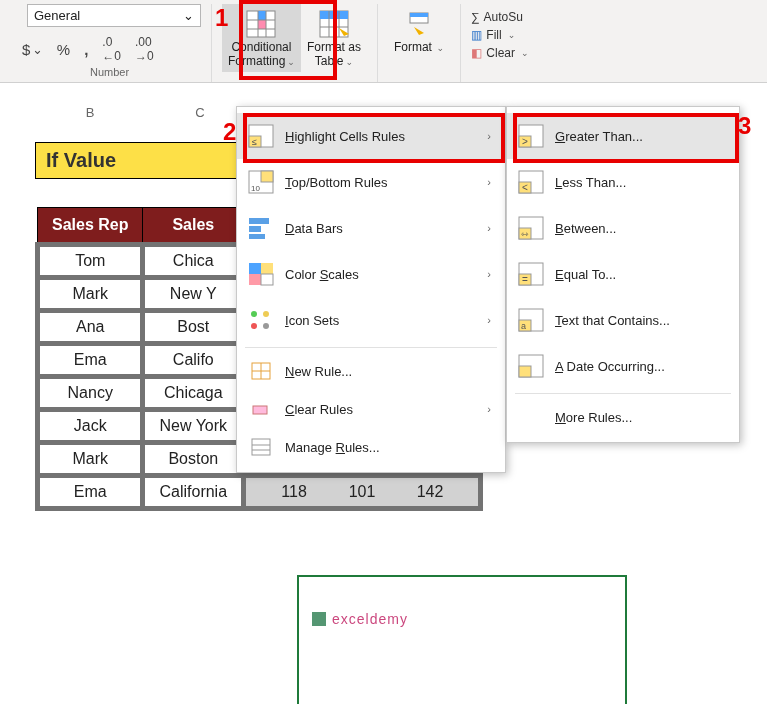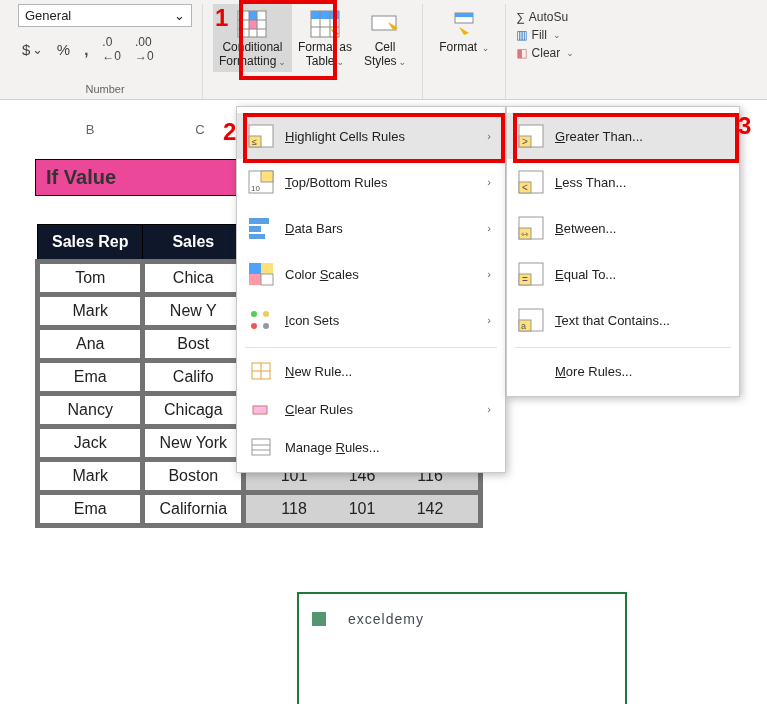--- a/index.html
+++ b/index.html
@@ -1,57 +1,57 @@
 <!DOCTYPE html>
 <html><head>
 <meta charset="utf-8">
 <style>
   body { margin:0; font-family: "Segoe UI", Arial, sans-serif; font-size:12px; background:#fff; color:#222; }
   .stage { position:relative; width:767px; height:704px; overflow:hidden; }
   .ribbon { background:#f3f2f1; border-bottom:1px solid #d0d0d0; padding:4px 8px 0 8px; display:flex; }
   .group { display:flex; flex-direction:column; align-items:center; border-right:1px solid #dcdcdc; padding:0 10px 4px 10px; }
   .group-body { display:flex; align-items:flex-start; }
-  .group-label { font-size:11px; color:#666; margin-top:18px; }
-  .numfmt-row1 { display:flex; align-items:center; }
+  .group-label { font-size:11px; color:#666; margin-top:1px; }
+  .numfmt-row1 { display:flex; align-items:center;margin-left:9px; }
   .combo { border:1px solid #b6b6b6; background:#fff; padding:3px 6px; width:160px; display:flex; justify-content:space-between; align-items:center; font-size:13px; }
   .numfmt-row2 { display:flex; gap:6px; margin-top:6px; font-size:15px; color:#444; align-items:center;}
   .numfmt-row2 span { padding:2px 4px; display:flex; align-items:center; gap:2px;}
   .bigbtn { display:flex; flex-direction:column; align-items:center; padding:4px 6px; cursor:default; text-align:center; font-size:12px; }
   .bigbtn .ico { width:32px; height:32px; display:flex; align-items:center; justify-content:center; }
   .drop-ind { font-size:9px; color:#666; margin-left:2px;}
   .mini { display:flex; align-items:center; gap:4px; font-size:12px; color:#333; padding:2px 0;}
   .editing { flex-direction:column; align-items:flex-start; }
 
   
   .sheet { position:relative; padding-top:20px;}
   .colhdr { display:flex; margin-left:0;}
   .colhdr div { width:110px; text-align:center; color:#666; font-size:13px; padding:2px 0;}
-  .titleband { background:#ec4899; border:1px solid #000; font-size:20px; font-weight:bold; color:#333; padding:6px 10px; margin:20px 0 0 35px; width:200px;}
+  .titleband { background:#fde047; border:1px solid #000; font-size:20px; font-weight:bold; color:#333; padding:6px 10px; margin:20px 0 0 35px; width:200px;}
   table.data { border-collapse:collapse; margin:28px 0 0 35px; font-size:16px; }
-  table.data th { background:#0f172a; color:#fff; font-weight:bold; border:1px solid #000; padding:8px 14px; }
+  table.data th { background:#7f1d1d; color:#fff; font-weight:bold; border:1px solid #000; padding:8px 14px; }
   table.data td { border:5px solid #737373; text-align:center; padding:5px 14px; }
   .num3 { display:flex; gap:0;}
   .num3 span { display:inline-block; width:68px; text-align:center; }
   .sel { background:#d2d2d2; }
   .selbox { position:absolute; border:2px solid #1f7a3a; pointer-events:none; }
 
   
   .menu { position:absolute; background:#fff; border:1px solid #c9c9c9; box-shadow:2px 2px 8px rgba(0,0,0,.25); padding:6px 0; font-size:13px;}
   .mitem { display:flex; align-items:center; gap:10px; padding:6px 14px 6px 10px; cursor:default; white-space:nowrap;}
   .mitem .mico { width:28px; height:26px; display:flex; align-items:center; justify-content:center;}
   .mitem .arrow { margin-left:auto; color:#666; font-size:11px;}
   .mitem.hover { background:#e5e5e5;}
   .sep { height:1px; background:#e1e1e1; margin:4px 8px;}
   .msection .mitem { padding-top:10px; padding-bottom:10px;}
   .u { text-decoration:underline; }
 
   
   .callout { position:absolute; border:4px solid #e80000; pointer-events:none; }
   .calltext { position:absolute; color:#e80000; font-size:24px; font-weight:600; pointer-events:none;}
-  .watermark { position:absolute; left:310px; top:610px; color:#0f172a; font-size:14px; letter-spacing:1px; display:flex; align-items:center; gap:20px; opacity:.8;}
+  .watermark { position:absolute; left:310px; top:610px; color:#be185d; font-size:14px; letter-spacing:1px; display:flex; align-items:center; gap:4px; opacity:.8;}
   svg { display:block; }
 </style>
 </head>
 <body>
 
 <div class="stage">
 
   <div class="ribbon">
     <div class="group">
       <div class="group-body" style="flex-direction:column; align-items:flex-start;">
@@ -98,30 +98,20 @@
                 <rect x="1" y="1" width="28" height="8" fill="#4da3ff"></rect>
                 <line x1="1" y1="17" x2="29" y2="17" stroke="#888"></line>
                 <line x1="10" y1="1" x2="10" y2="27" stroke="#888"></line>
                 <line x1="20" y1="1" x2="20" y2="27" stroke="#888"></line>
                 <path d="M20 18 l10 6 l-5 2 z" fill="#f2b200"></path>
               </svg>
           </span>
           <span>Format as</span>
           <span><span>Table</span><span class="drop-ind">⌄</span></span>
         </div>
-        <div class="bigbtn">
-          <span class="ico">
-            <svg width="30" height="28">
-                <rect x="2" y="6" width="24" height="14" fill="#fff" stroke="#888"></rect>
-                <path d="M18 12 l10 6 l-5 2 z" fill="#f2b200"></path>
-              </svg>
-          </span>
-          <span>Cell</span>
-          <span><span>Styles</span><span class="drop-ind">⌄</span></span>
-        </div>
       </div>
     </div>
 
     <div class="group">
       <div class="group-body">
         <div class="bigbtn">
           <span class="ico">
             <svg width="30" height="26">
                 <rect x="6" y="2" width="18" height="10" fill="#fff" stroke="#888"></rect>
                 <rect x="6" y="2" width="18" height="4" fill="#4da3ff"></rect>
@@ -363,20 +353,29 @@
       <div class="mitem">
         <span class="mico">
             <svg width="26" height="24">
               <rect x="1" y="1" width="24" height="22" fill="#fff" stroke="#999"></rect>
               <rect x="1" y="12" width="12" height="11" fill="#ffe07a" stroke="#999"></rect>
               <text x="3" y="21" font-size="9" fill="#555">a</text>
             </svg>
           </span>
         <span><span class="u">T</span><span>ext that Contains...</span></span>
       </div>
+      <div class="mitem">
+        <span class="mico">
+            <svg width="26" height="24">
+              <rect x="1" y="1" width="24" height="22" fill="#fff" stroke="#999"></rect>
+              <rect x="1" y="12" width="12" height="11" fill="#ffe07a" stroke="#999"></rect>
+            </svg>
+          </span>
+        <span><span class="u">A</span><span> Date Occurring...</span></span>
+      </div>
     </div>
     <div class="sep"></div>
     <div class="mitem">
       <span class="mico"></span>
       <span><span class="u">M</span><span>ore Rules...</span></span>
     </div>
   </div>
 
   <div class="callout" style="left:239px; top:0px; width:90px; height:72px;"></div>
   <div class="calltext" style="left:215px; top:4px;">1</div>

